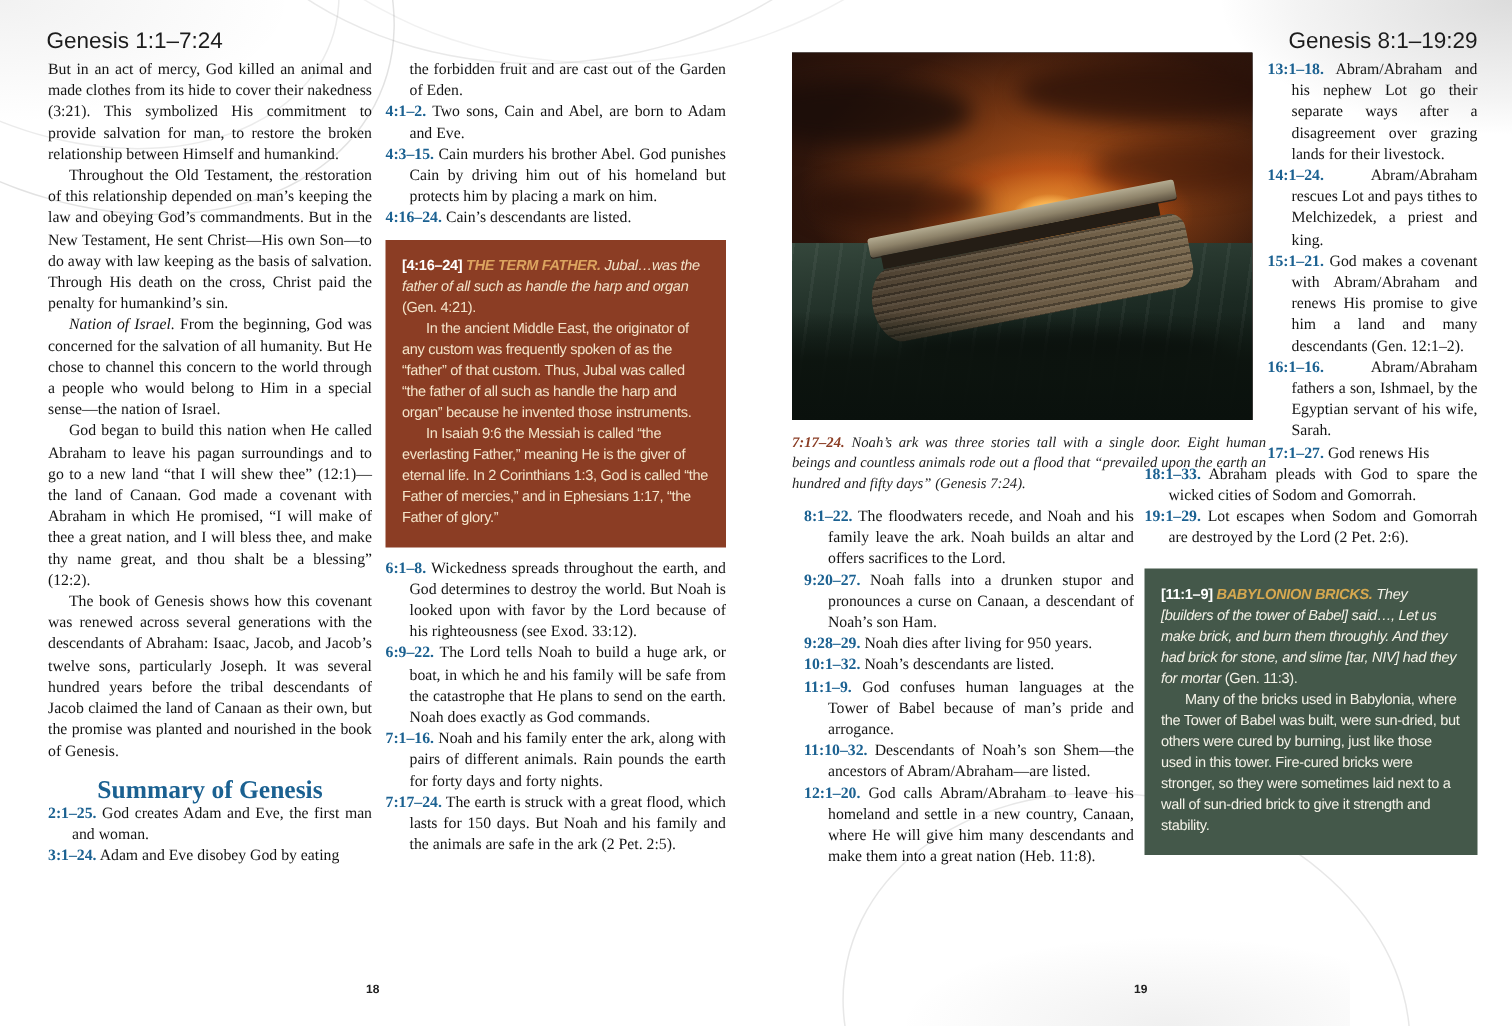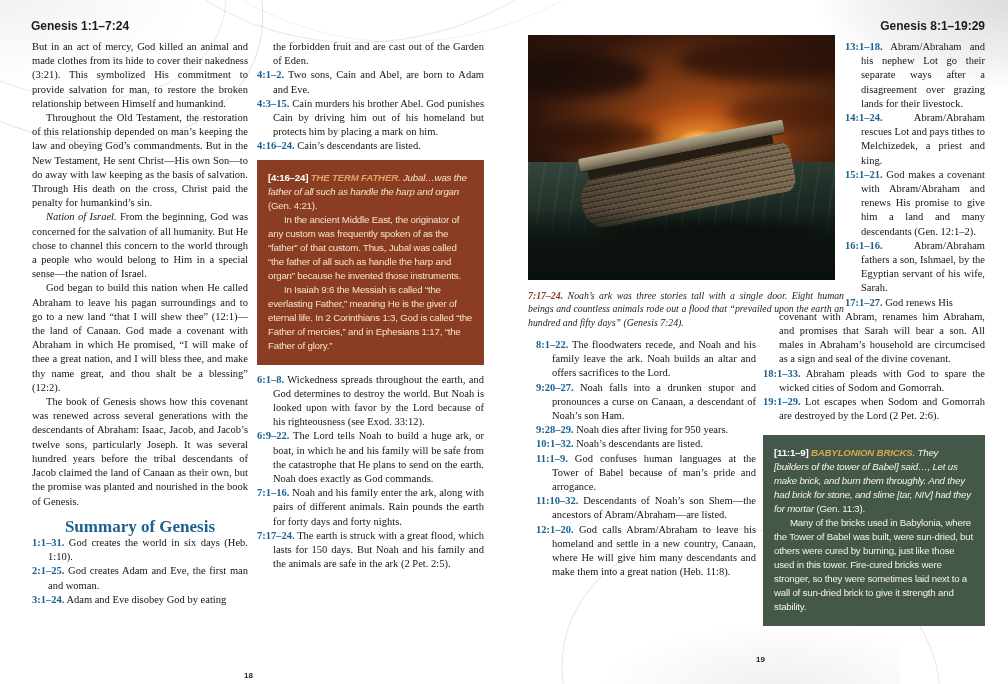--- a/index.html
+++ b/index.html
@@ -17,26 +17,26 @@
   .arc2b{width:560px;height:470px;left:130px;top:-430px;border:1px solid rgba(120,120,120,.10);transform:rotate(-6deg);}
   .arc3{width:380px;height:300px;left:560px;top:530px;border:1px solid rgba(120,120,120,.18);transform:rotate(12deg);}
   .corner-tr{position:absolute;right:0;top:0;width:300px;height:140px;
     background:radial-gradient(ellipse 260px 120px at 100% 0%,rgba(60,60,60,.18),rgba(60,60,60,.06) 55%,transparent 75%);}
   .corner-tl{position:absolute;left:0;top:0;width:320px;height:120px;
     background:radial-gradient(ellipse 260px 110px at 0% 0%,rgba(60,60,60,.07),transparent 75%);}
   .corner-bc{position:absolute;left:600px;top:600px;width:300px;height:84px;
     background:radial-gradient(ellipse 240px 80px at 60% 100%,rgba(60,60,60,.08),transparent 75%);}
   
   .running-head{position:absolute;top:19px;font-family:"Liberation Sans",sans-serif;
-    font-size:12px;font-weight:bold;color:#1c1c1c;z-index:2;}
+    font-size:15px;font-weight:normal;color:#1c1c1c;z-index:2;}
   .rh-left{left:31px;}
   .rh-right{right:23px;text-align:right;}
   .pageno{position:absolute;top:655px;font-family:"Liberation Sans",sans-serif;
     font-size:8px;font-weight:bold;color:#222;z-index:2;}
-  .pn-left{left:244px;margin-top:16px;}
+  .pn-left{left:244px;}
   .pn-right{left:756px;}
   
   .col{position:absolute;z-index:1;font-size:10.5px;line-height:14.2px;text-align:justify;}
   #l-col1{left:32px;top:40px;width:216px;}
   #l-col2{left:257px;top:40px;width:227px;}
   #r-col1{left:536px;top:338px;width:220px;}
   #r-col2{left:763px;top:40px;width:222px;}
   .para{margin:0;text-indent:14px;}
   .para.first{text-indent:0;}
   .lead-italic{font-style:italic;}
@@ -113,21 +113,20 @@
 <div class="running-head rh-right">Genesis 8:1–19:29</div>
 
 <div id="l-col1" class="col">
   <p class="para first">But in an act of mercy, God killed an animal and made clothes from its hide to cover their nakedness (3:21). This symbolized His commitment to provide salvation for man, to restore the broken relationship between Himself and humankind.</p>
   <p class="para">Throughout the Old Testament, the restoration of this relationship depended on man’s keeping the law and obeying God’s commandments. But in the New Testament, He sent Christ—His own Son—to do away with law keeping as the basis of salvation. Through His death on the cross, Christ paid the penalty for humankind’s sin.</p>
   <p class="para"><span class="lead-italic">Nation of Israel.</span> <span>From the beginning, God was concerned for the salvation of all humanity. But He chose to channel this concern to the world through a people who would belong to Him in a special sense—the nation of Israel.</span></p>
   <p class="para">God began to build this nation when He called Abraham to leave his pagan surroundings and to go to a new land “that I will shew thee” (12:1)—the land of Canaan. God made a covenant with Abraham in which He promised, “I will make of thee a great nation, and I will bless thee, and make thy name great, and thou shalt be a blessing” (12:2).</p>
   <p class="para">The book of Genesis shows how this covenant was renewed across several generations with the descendants of Abraham: Isaac, Jacob, and Jacob’s twelve sons, particularly Joseph. It was several hundred years before the tribal descendants of Jacob claimed the land of Canaan as their own, but the promise was planted and nourished in the book of Genesis.</p>
   <h3 class="summary-head">Summary of Genesis</h3>
   <div>
-      <div class="entry"><span class="vref">1:1–31.</span> God creates the world in six days (Heb. 1:10).</div>
       <div class="entry"><span class="vref">2:1–25.</span> God creates Adam and Eve, the first man and woman.</div>
       <div class="entry"><span class="vref">3:1–24.</span> Adam and Eve disobey God by eating</div>
     </div>
 </div>
 
 <div id="l-col2" class="col">
   <p class="entry-cont">the forbidden fruit and are cast out of the Garden of Eden.</p>
   <div>
       <div class="entry"><span class="vref">4:1–2.</span> Two sons, Cain and Abel, are born to Adam and Eve.</div>
       <div class="entry"><span class="vref">4:3–15.</span> Cain murders his brother Abel. God punishes Cain by driving him out of his homeland but protects him by placing a mark on him.</div>
@@ -179,21 +178,20 @@
 <div id="r-col2" class="col">
   <div class="narrow">
     <div>
         <div class="entry"><span class="vref">13:1–18.</span> Abram/Abraham and his nephew Lot go their separate ways after a disagreement over grazing lands for their livestock.</div>
         <div class="entry"><span class="vref">14:1–24.</span> Abram/Abraham rescues Lot and pays tithes to Melchizedek, a priest and king.</div>
         <div class="entry"><span class="vref">15:1–21.</span> God makes a covenant with Abram/Abraham and renews His promise to give him a land and many descendants (Gen. 12:1–2).</div>
         <div class="entry"><span class="vref">16:1–16.</span> Abram/Abraham fathers a son, Ishmael, by the Egyptian servant of his wife, Sarah.</div>
         <div class="entry"><span class="vref">17:1–27.</span> God renews His</div>
       </div>
   </div>
-  <p class="entry-cont">covenant with Abram, renames him Abraham, and promises that Sarah will bear a son. All males in Abraham’s household are circumcised as a sign and seal of the divine covenant.</p>
   <div>
       <div class="entry"><span class="vref">18:1–33.</span> Abraham pleads with God to spare the wicked cities of Sodom and Gomorrah.</div>
       <div class="entry"><span class="vref">19:1–29.</span> Lot escapes when Sodom and Gomorrah are destroyed by the Lord (2 Pet. 2:6).</div>
     </div>
   <aside class="callout green">
     <p class="box-p"><span class="box-ref">[11:1–9]</span> <span class="box-title">BABYLONION BRICKS.</span> <span class="box-quote">They [builders of the tower of Babel] said…, Let us make brick, and burn them throughly. And they had brick for stone, and slime [tar, NIV] had they for mortar</span> <span>(Gen. 11:3).</span></p>
     <p class="box-p indent">Many of the bricks used in Babylonia, where the Tower of Babel was built, were sun-dried, but others were cured by burning, just like those used in this tower. Fire-cured bricks were stronger, so they were sometimes laid next to a wall of sun-dried brick to give it strength and stability.</p>
   </aside>
 </div>
 

